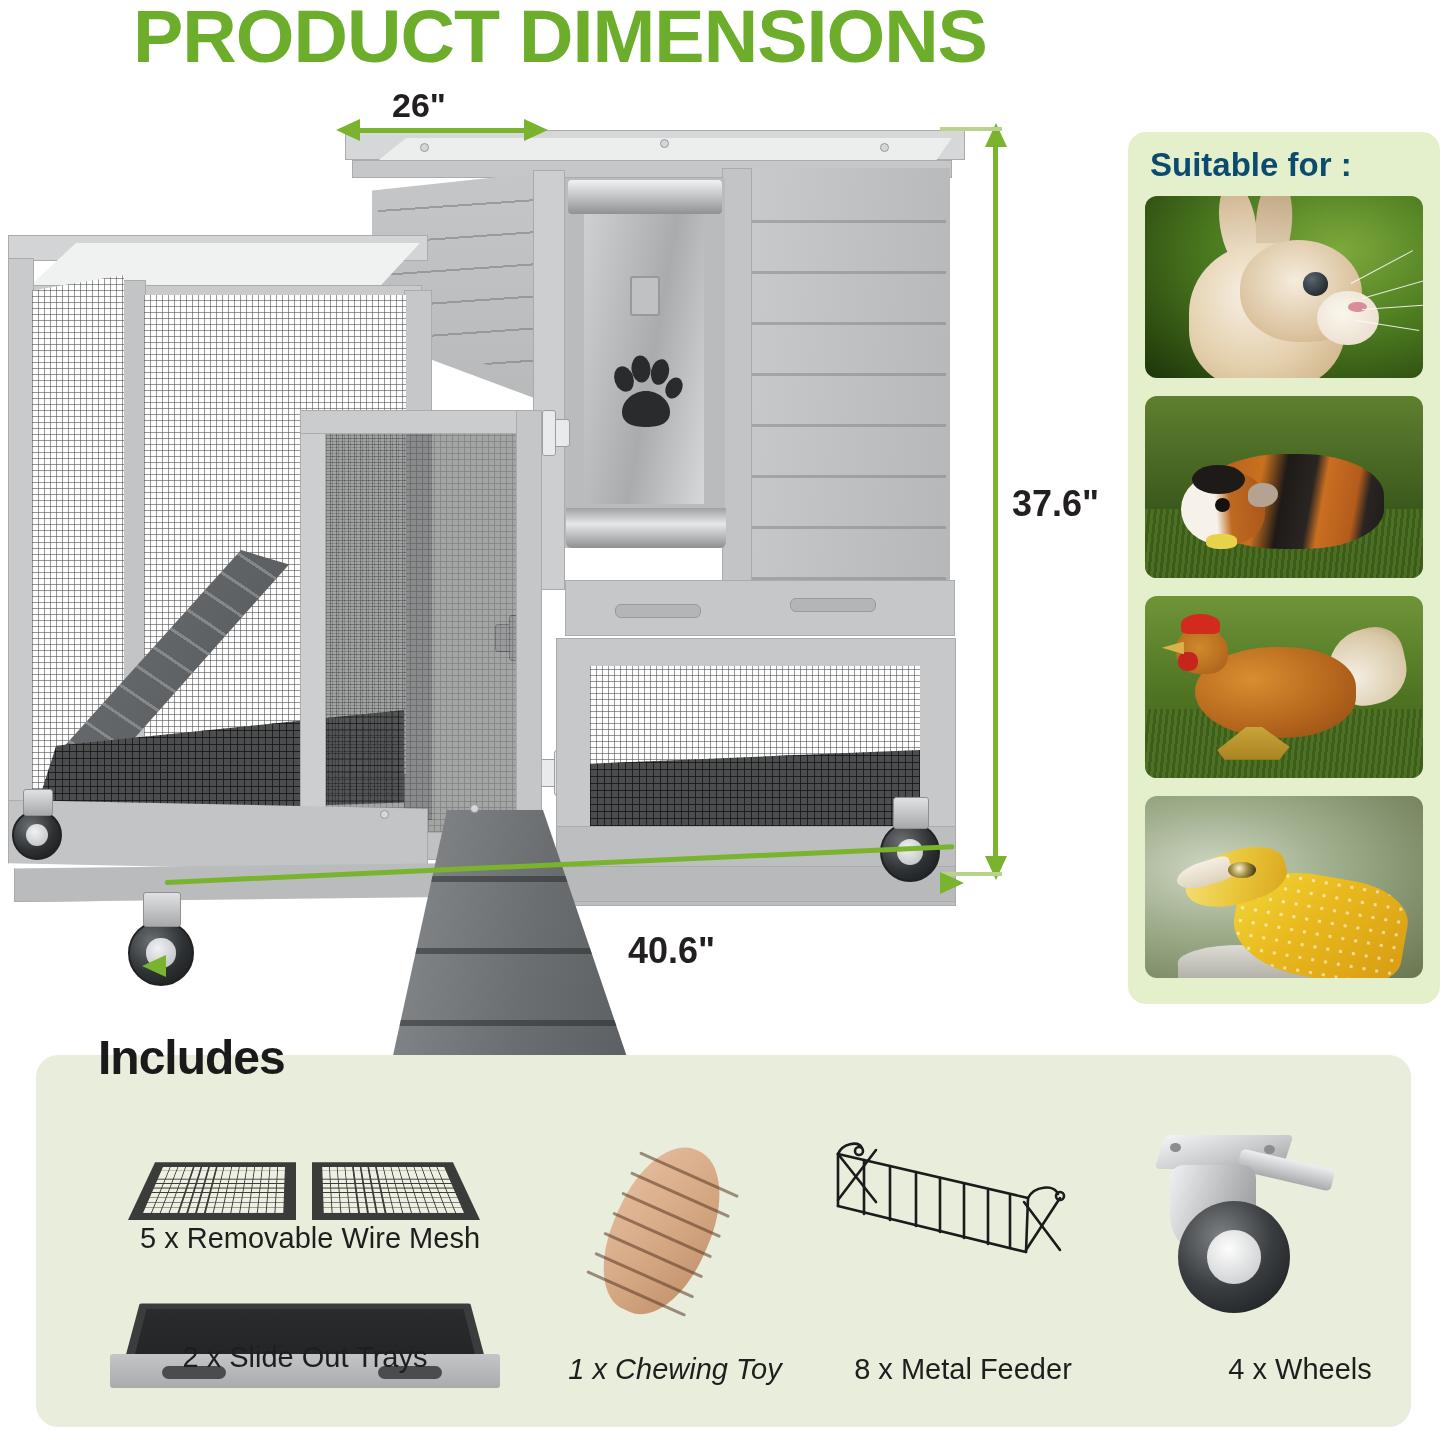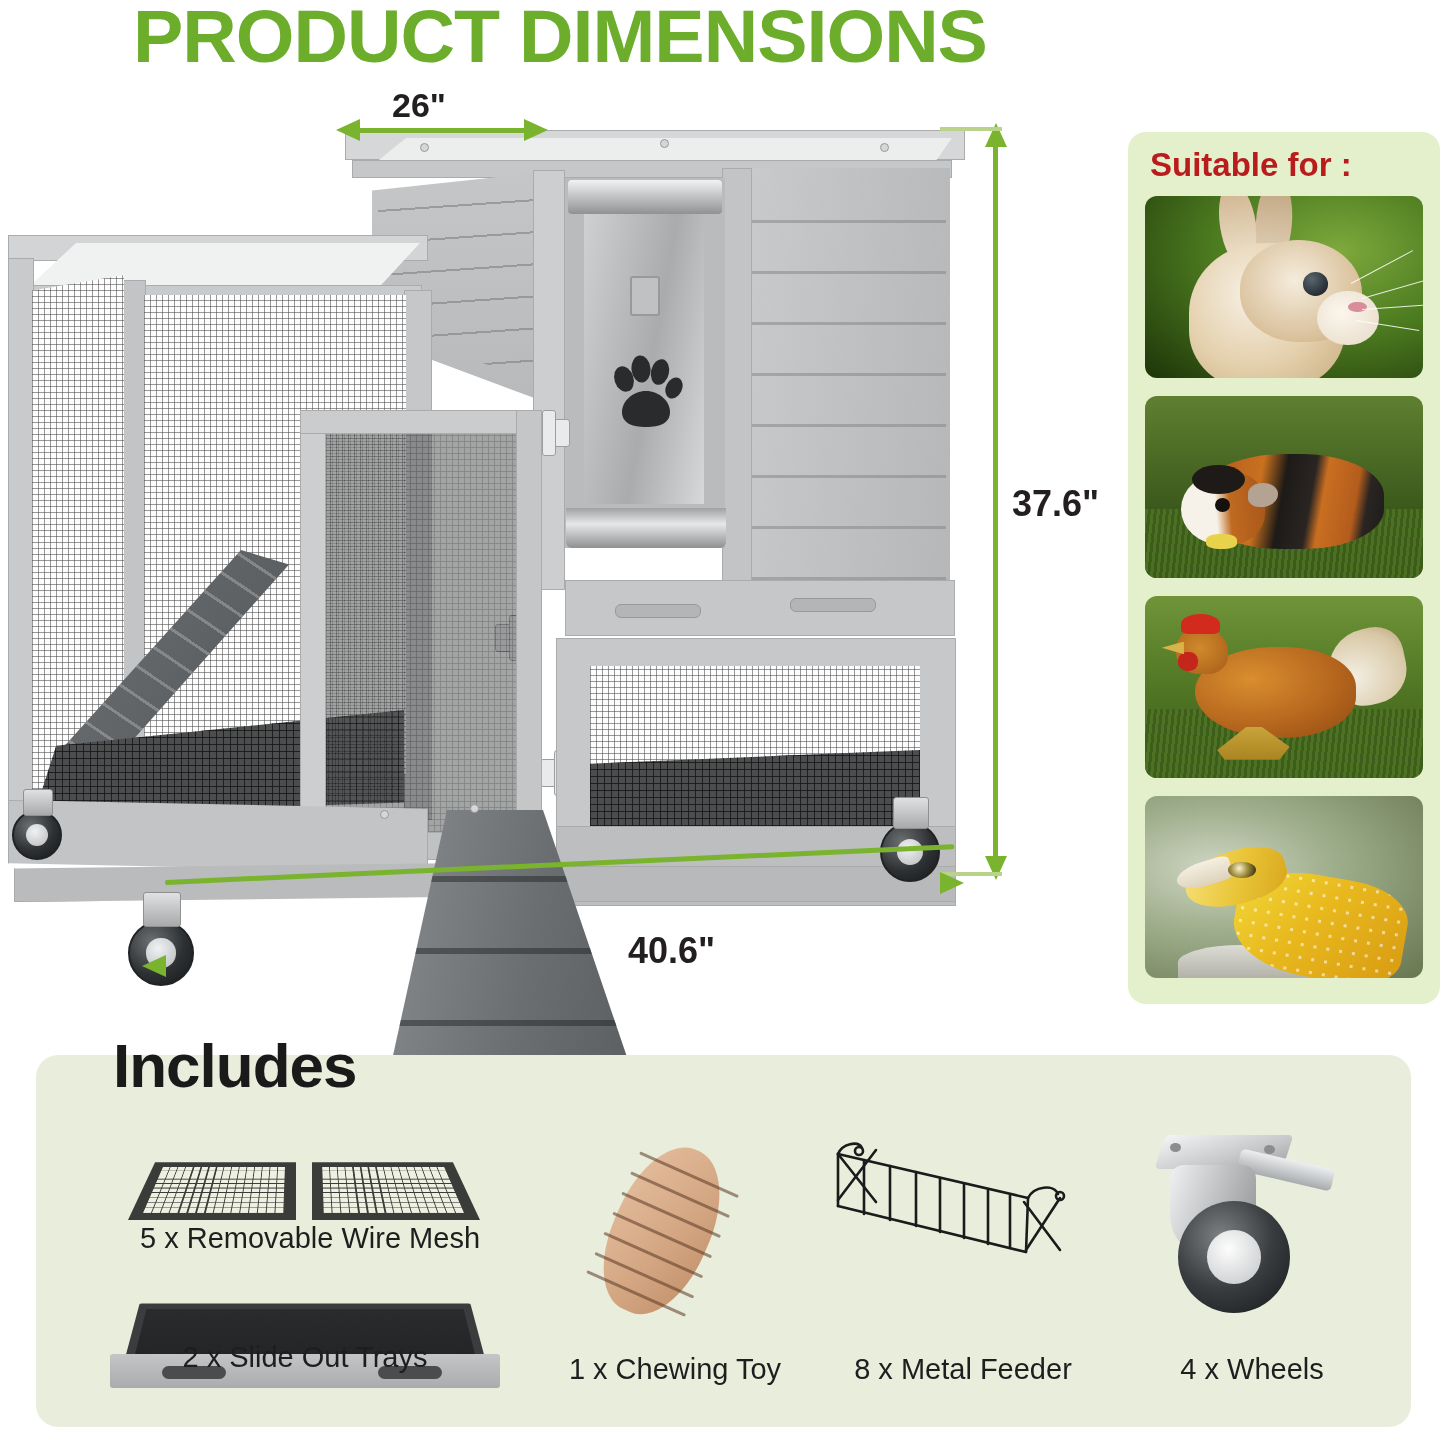--- a/index.html
+++ b/index.html
@@ -61,21 +61,21 @@
       background:radial-gradient(circle at 35% 32%,#6d7072 0%,#2e3133 55%,#151719 100%);
       border:2px solid #202224;box-sizing:border-box;}
   .caster .hub{position:absolute;left:28%;top:28%;width:44%;height:44%;border-radius:50%;
       background:radial-gradient(circle at 40% 35%,#f0f1f2,#b8babb);}
   .caster .stem{position:absolute;left:22%;top:-42%;width:56%;height:50%;
       background:linear-gradient(#dfe1e2,#a7a9ab);border:1px solid #8e9092;border-radius:3px;}
 
   
   #suitable{position:absolute;left:1128px;top:132px;width:312px;height:872px;
     background:#e4f0cc;border-radius:18px;}
-  #suitable .st{position:absolute;left:22px;top:14px;font-size:33px;font-weight:bold;color:#b91c1c;}
+  #suitable .st{position:absolute;left:22px;top:14px;font-size:33px;font-weight:bold;color:#0c4a6e;}
   .photo{position:absolute;left:17px;width:278px;height:182px;border-radius:12px;overflow:hidden;}
   .photo .inner{width:100%;height:100%;position:relative;}
 
   
   .rabbit{background:radial-gradient(ellipse at 70% 30%,#7da93c 0%,#4d7c20 45%,#1d3409 100%);}
   .rabbit .body{position:absolute;left:16%;top:26%;width:56%;height:80%;border-radius:48% 48% 40% 40%;
      background:radial-gradient(ellipse at 40% 35%,#f7f0e4 0%,#e3cfab 55%,#c7ab7f 100%);}
   .rabbit .head{position:absolute;left:34%;top:24%;width:44%;height:56%;border-radius:50% 55% 45% 50%;
      background:radial-gradient(ellipse at 45% 40%,#f5ecdd,#d8bf98 70%,#bb9f74);}
   .rabbit .ear1{position:absolute;left:27%;top:-6%;width:13%;height:44%;border-radius:50%/60%;
@@ -129,22 +129,22 @@
   .gecko .gksnout{position:absolute;left:11%;top:36%;width:20%;height:13%;border-radius:50% 20% 20% 50%;
      background:linear-gradient(#f5efe2,#ddd2bb);transform:rotate(-17deg);}
   .gecko .gkeye{position:absolute;left:30%;top:36%;width:10%;height:9%;border-radius:50%;
      background:radial-gradient(circle at 40% 40%,#fbf3cf 0%,#9d8a3a 45%,#241f0c 100%);}
   .gecko .gkrock{position:absolute;left:12%;bottom:-4%;width:52%;height:22%;border-radius:44% 44% 18% 18%;
      background:linear-gradient(#dcdcd4,#a9a9a0);}
 
   
   #includes{position:absolute;left:36px;top:1055px;width:1375px;height:372px;
     background:#e9eedc;border-radius:22px;}
-  #inc-title{position:absolute;left:98px;top:1030px;font-size:62px;font-weight:bold;color:#1a1a1a;
-    font-family:"Liberation Sans Narrow","Liberation Sans",sans-serif;letter-spacing:-1px;margin-left:15px;}
+  #inc-title{position:absolute;left:98px;top:1030px;font-size:48px;font-weight:bold;color:#1a1a1a;
+    font-family:"Liberation Sans Narrow","Liberation Sans",sans-serif;letter-spacing:-1px;}
   .inc-cap{position:absolute;font-size:29px;color:#1e1e1e;text-align:center;white-space:nowrap;}
 
   
   .wm{position:absolute;left:128px;top:1108px;width:360px;height:112px;}
   .wm .pane{position:absolute;top:0;width:168px;height:112px;
      background-color:#eef0e2;
      background-image:
        repeating-linear-gradient(0deg,#3b3d3a 0 1.5px,transparent 1.5px 9px),
        repeating-linear-gradient(90deg,#3b3d3a 0 1.5px,transparent 1.5px 9px);
      border:11px solid #3a3c39;box-sizing:border-box;}
@@ -407,21 +407,21 @@
   <div class="core">
     <div class="seg" style="top:24px;"></div>
     <div class="seg" style="top:46px;"></div>
     <div class="seg" style="top:68px;"></div>
     <div class="seg" style="top:90px;"></div>
     <div class="seg" style="top:112px;"></div>
     <div class="seg" style="top:134px;"></div>
     <div class="seg" style="top:154px;"></div>
   </div>
 </div>
-<div class="inc-cap" style="left:540px;top:1353px;width:270px;">1 x Chewing Toy</div>
+<div class="inc-cap" style="left:540px;top:1353px;width:270px;font-style:italic;">1 x Chewing Toy</div>
 
 <div class="feeder">
   <svg viewBox="0 0 262 175" aria-hidden="true">
     <g stroke="#1b1b1b" stroke-width="2.6" fill="none" stroke-linecap="round">
       <path d="M10 14 L200 58"></path>
       <path d="M10 66 L198 112"></path>
       <path d="M10 14 L10 66"></path>
       <path d="M200 58 L198 112"></path>
       <path d="M10 14 L48 62"></path>
         <path d="M48 10 L10 60"></path>
@@ -444,13 +444,13 @@
 <div class="inc-cap" style="left:828px;top:1353px;width:270px;">8 x Metal Feeder</div>
 
 <div class="castit">
   <div class="plate"></div>
   <div class="hole" style="left:18px;top:8px;"></div>
   <div class="hole" style="left:112px;top:10px;"></div>
   <div class="brake"></div>
   <div class="fork"></div>
   <div class="wheel"></div>
 </div>
-<div class="inc-cap" style="left:1152px;top:1353px;width:200px;">4 x Wheels</div>
+<div class="inc-cap" style="left:1200px;top:1353px;width:200px;">4 x Wheels</div>
 
 </body></html>

